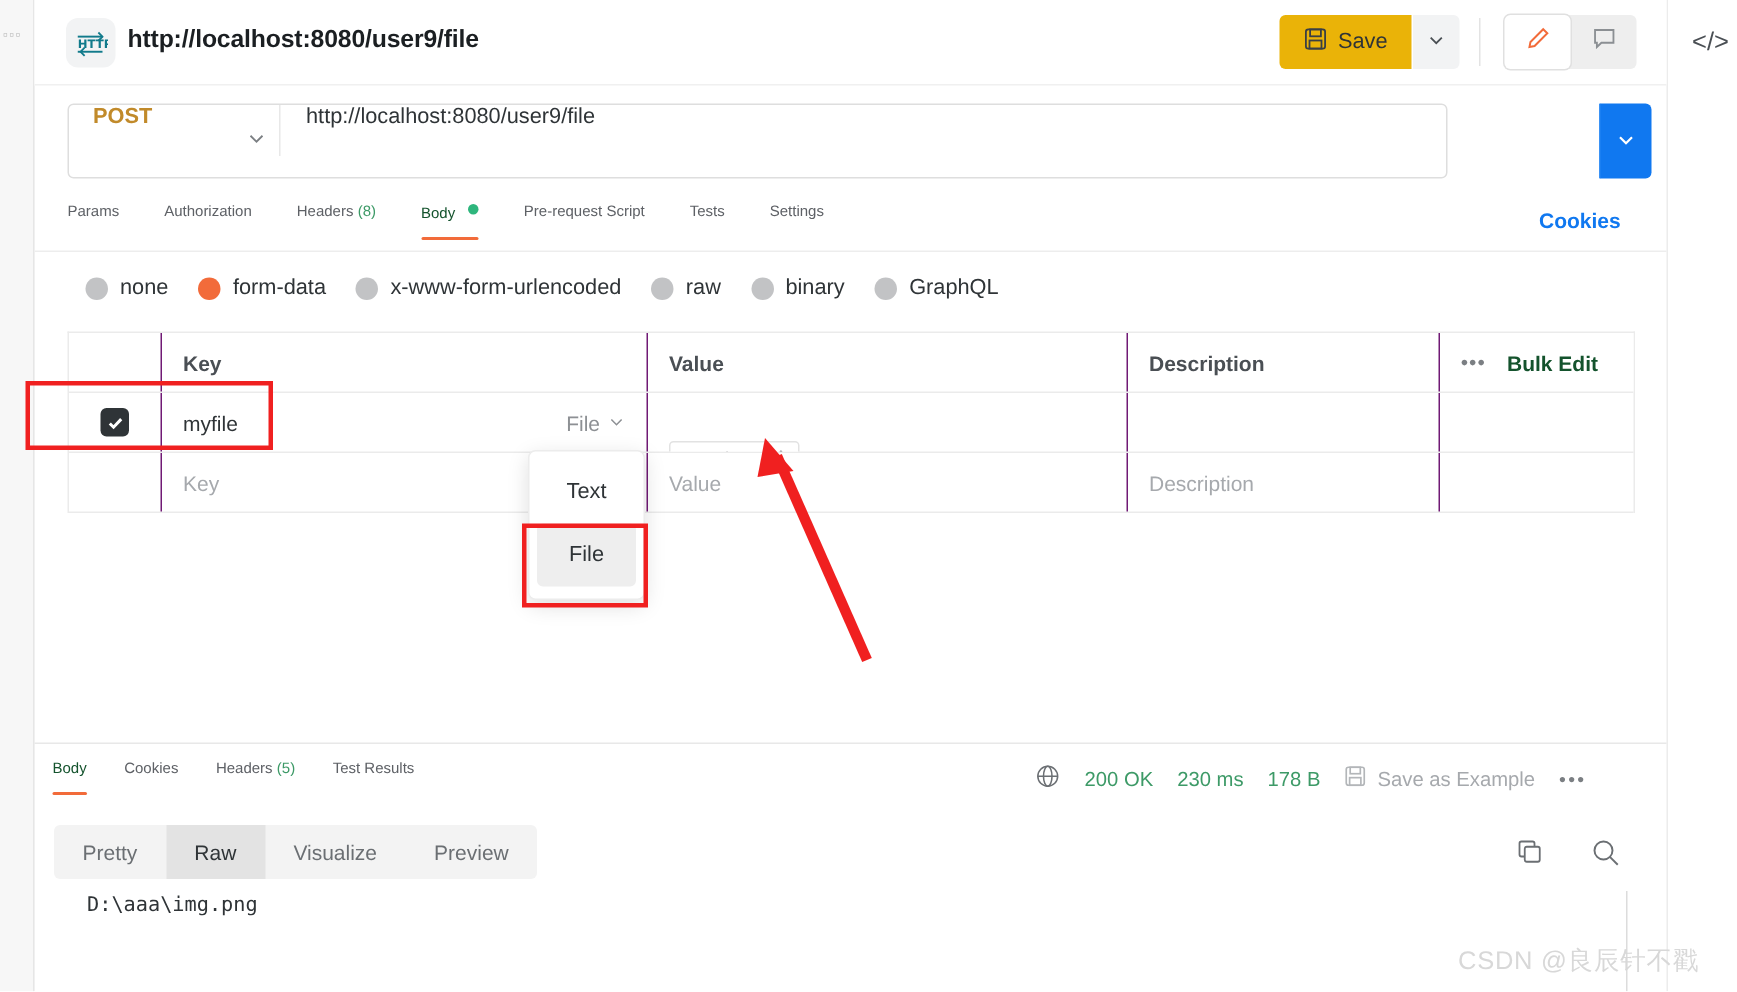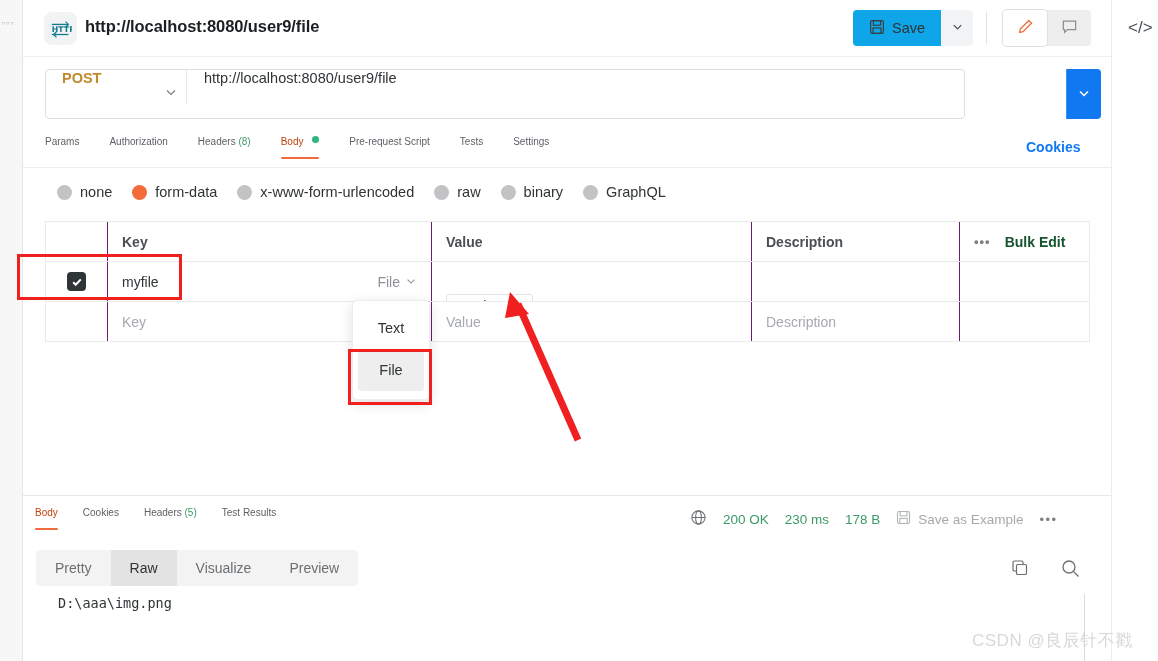--- a/index.html
+++ b/index.html
@@ -59,21 +59,21 @@
   .http-badge svg { display: block; }
   .req-title {
     position: absolute; left: 62px; top: 17px;
     font-size: 16.5px; font-weight: bold; color: #1b1f22;
     letter-spacing: -0.1px;
   }
 
   .save-btn {
     position: absolute; left: 830px; top: 10px;
     height: 36px; width: 88px;
-    background: #0ea5e9; border: none;
+    background: #eab308; border: none;
     border-radius: 4px 0 0 4px;
     display: flex; align-items: center; justify-content: center; gap: 7px;
     font-size: 14.5px; color: #2f3437;
     font-family: "Liberation Sans", sans-serif;
     cursor: pointer;
   }
   .save-caret {
     position: absolute; left: 919px; top: 10px;
     height: 36px; width: 31px;
     background: #f2f3f4; border: none;
@@ -156,21 +156,21 @@
   .req-tabs {
     position: absolute; left: 45px; top: 136px;
     height: 28px;
     display: flex; align-items: flex-start; gap: 30px;
   }
   .rt {
     font-size: 10px; color: #5e6166;
     position: relative; padding-bottom: 12px;
     cursor: pointer; white-space: nowrap;
   }
-  .rt.active { color: #c2410c; }
+  .rt.active { color: #14532d; }
   .rt.active::after {
     content: ""; position: absolute; left: 0; right: 0; bottom: 0;
     height: 2.5px; background: #f26b3a; border-radius: 2px;
   }
   .rt .count { color: #3d9a67; }
   .green-dot {
     display: inline-block; width: 7px; height: 7px;
     border-radius: 50%; background: #2eb67d;
     margin-left: 6px; vertical-align: 2px;
   }

